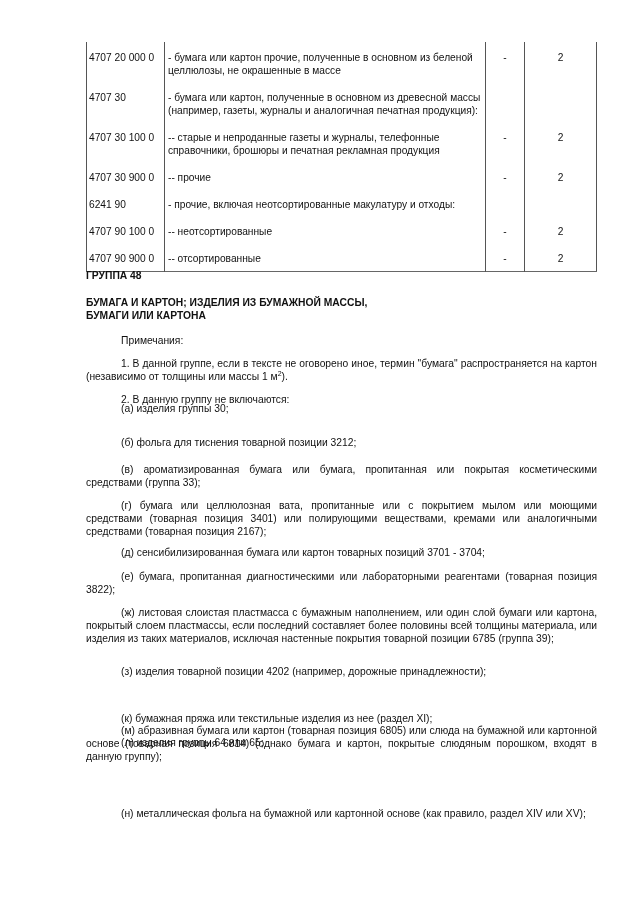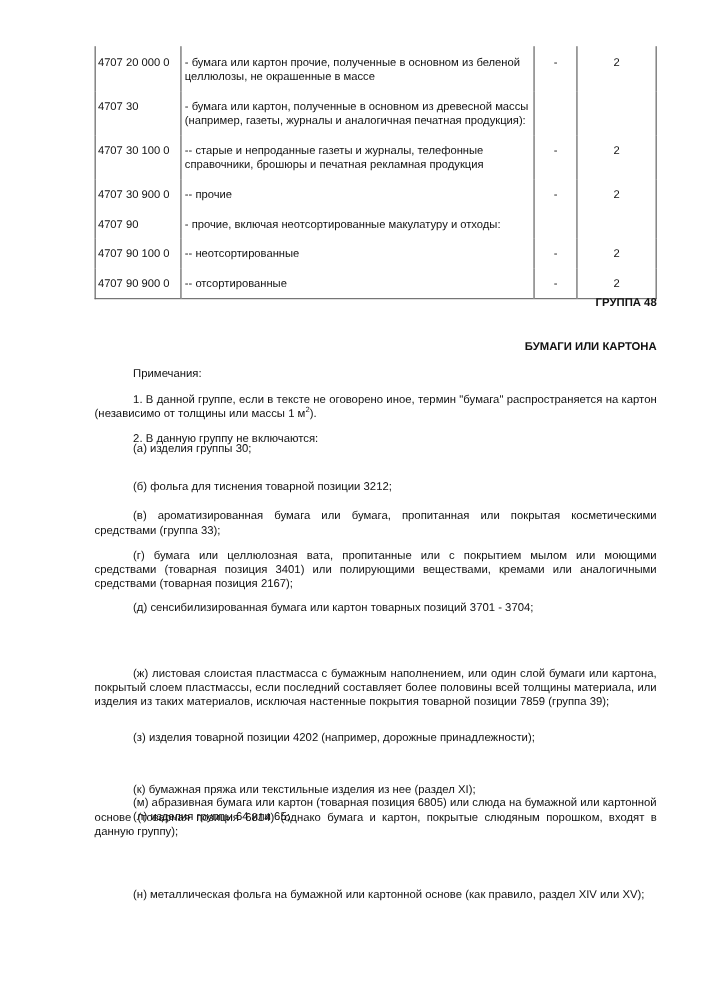--- a/index.html
+++ b/index.html
@@ -13,21 +13,21 @@
     border-collapse: collapse; font-size: 10.2px; line-height: 13px;
     border-left: 1px solid #555; border-right: 1px solid #555; border-bottom: 1.5px solid #666;
   }
   table.tariff td { vertical-align: top; padding: 8px 3px 6px 3px; }
   table.tariff td.code { width: 72px; white-space: nowrap; border-right: 1px solid #555; padding-left: 2px; }
   table.tariff td.desc { width: 314px; border-right: 1px solid #555; }
   table.tariff td.dash { width: 32px; text-align: center; border-right: 1px solid #555; }
   table.tariff td.val { text-align: center; }
   table.tariff tr:first-child td { padding-top: 9px; }
 
-  .heading { position: absolute; left: 86px; width: 511px; text-align: right; font-weight: bold; font-size: 10.3px; line-height: 13px; }
+  .heading { position: absolute; left: 86px; width: 511px; text-align: left; font-weight: bold; font-size: 10.3px; line-height: 13px; }
   .para {
     position: absolute; left: 86px; width: 511px; font-size: 10.3px; line-height: 13px;
     text-align: justify; text-indent: 35px;
   }
   sup { font-size: 7px; line-height: 0; }
 </style>
 </head>
 <body>
 
 <div class="page">
@@ -52,54 +52,56 @@
         <td class="dash">-</td>
         <td class="val">2</td>
       </tr>
       <tr>
         <td class="code">4707 30 900 0</td>
         <td class="desc">-- прочие</td>
         <td class="dash">-</td>
         <td class="val">2</td>
       </tr>
       <tr>
-        <td class="code">4707 90</td>
+        <td class="code">6241 90</td>
         <td class="desc">- прочие, включая неотсортированные макулатуру и отходы:</td>
         <td class="dash"></td>
         <td class="val"></td>
       </tr>
       <tr>
         <td class="code">4707 90 100 0</td>
         <td class="desc">-- неотсортированные</td>
         <td class="dash">-</td>
         <td class="val">2</td>
       </tr>
       <tr>
         <td class="code">4707 90 900 0</td>
         <td class="desc">-- отсортированные</td>
         <td class="dash">-</td>
         <td class="val">2</td>
       </tr>
     </tbody>
   </table>
 
   <div class="heading" style="top:269px;">ГРУППА 48</div>
+  <div class="heading" style="top:296px;">БУМАГА И КАРТОН; ИЗДЕЛИЯ ИЗ БУМАЖНОЙ МАССЫ,</div>
   <div class="heading" style="top:309px;">БУМАГИ ИЛИ КАРТОНА</div>
 
   <div class="para" style="top:334px;">Примечания:</div>
 
   <div class="para" style="top:357px;"><span>1. В данной группе, если в тексте не оговорено иное, термин "бумага" распространяется на картон (независимо от толщины или массы 1 м</span><sup>2</sup><span>).</span></div>
 
   <div class="para" style="top:393px;">2. В данную группу не включаются:</div>
 
   <div class="para" style="top:402px;">(а) изделия группы 30;</div>
   <div class="para" style="top:436px;">(б) фольга для тиснения товарной позиции 3212;</div>
   <div class="para" style="top:463px;">(в) ароматизированная бумага или бумага, пропитанная или покрытая косметическими средствами (группа 33);</div>
   <div class="para" style="top:499px;">(г) бумага или целлюлозная вата, пропитанные или с покрытием мылом или моющими средствами (товарная позиция 3401) или полирующими веществами, кремами или аналогичными средствами (товарная позиция 2167);</div>
   <div class="para" style="top:546px;">(д) сенсибилизированная бумага или картон товарных позиций 3701 - 3704;</div>
-  <div class="para" style="top:606px;">(ж) листовая слоистая пластмасса с бумажным наполнением, или один слой бумаги или картона, покрытый слоем пластмассы, если последний составляет более половины всей толщины материала, или изделия из таких материалов, исключая настенные покрытия товарной позиции 7859 (группа 39);</div>
+  <div class="para" style="top:570px;">(е) бумага, пропитанная диагностическими или лабораторными реагентами (товарная позиция 3822);</div>
+  <div class="para" style="top:606px;">(ж) листовая слоистая пластмасса с бумажным наполнением, или один слой бумаги или картона, покрытый слоем пластмассы, если последний составляет более половины всей толщины материала, или изделия из таких материалов, исключая настенные покрытия товарной позиции 6785 (группа 39);</div>
   <div class="para" style="top:665px;">(з) изделия товарной позиции 4202 (например, дорожные принадлежности);</div>
   <div class="para" style="top:712px;">(к) бумажная пряжа или текстильные изделия из нее (раздел XI);</div>
   <div class="para" style="top:736px;">(л) изделия группы 64 или 65;</div>
   <div class="para" style="top:724px;">(м) абразивная бумага или картон (товарная позиция 6805) или слюда на бумажной или картонной основе (товарная позиция 6814) (однако бумага и картон, покрытые слюдяным порошком, входят в данную группу);</div>
   <div class="para" style="top:807px;">(н) металлическая фольга на бумажной или картонной основе (как правило, раздел XIV или XV);</div>
 
 </div>
 
 </body></html>

